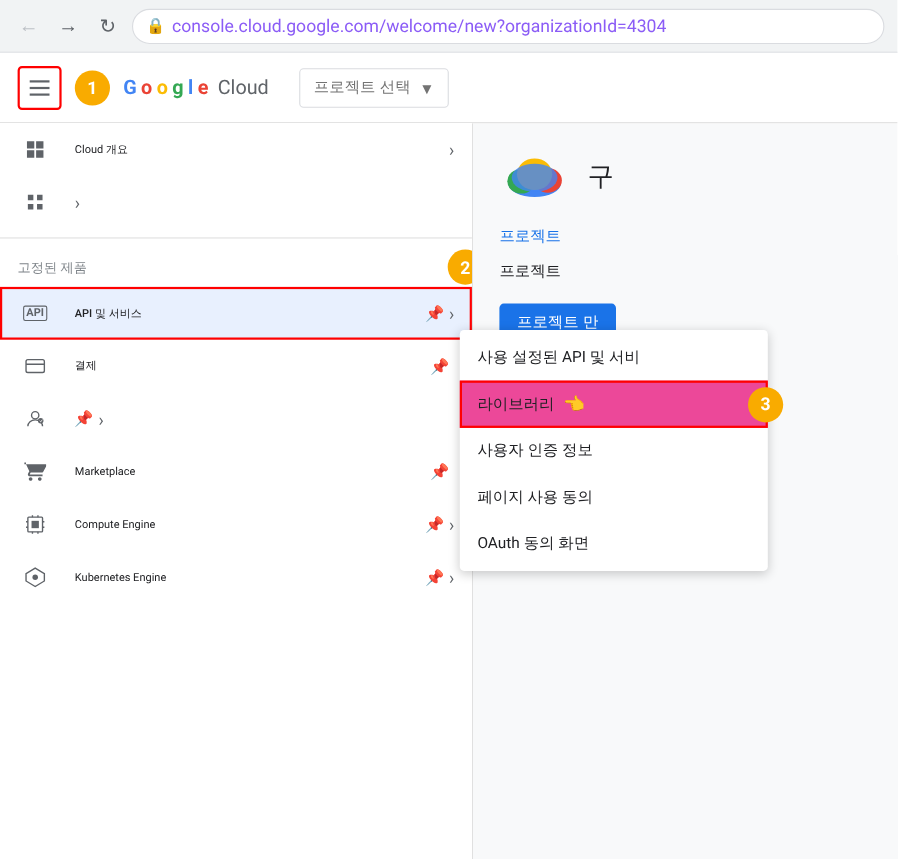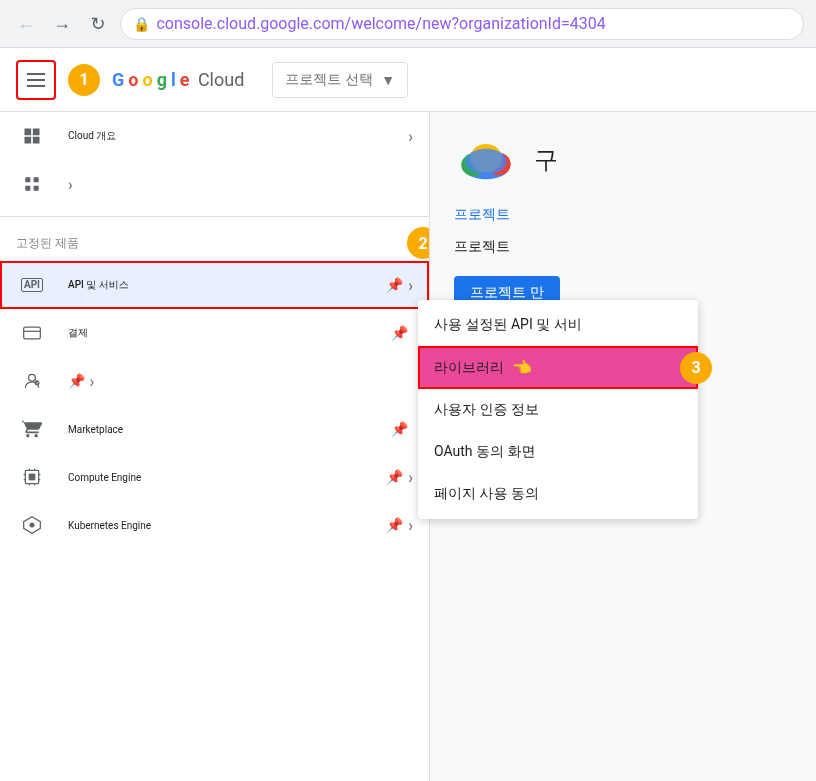--- a/index.html
+++ b/index.html
@@ -473,22 +473,22 @@
         <span class="hand-cursor">👈</span>
 
         <div class="step-badge-3">3</div>
       </div>
 
       <div class="submenu-item">
         <span>사용자 인증 정보</span>
       </div>
 
       <div class="submenu-item">
+        <span>페이지 사용 동의</span>
+      </div>
+
+      <div class="submenu-item">
         <span>OAuth 동의 화면</span>
-      </div>
-
-      <div class="submenu-item">
-        <span>페이지 사용 동의</span>
       </div>
     </div>
 
   </div>
 </div>
 
 </body></html>

